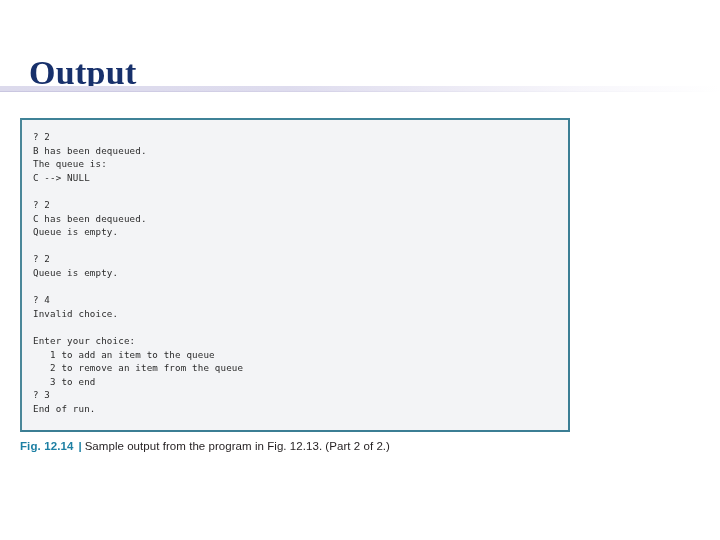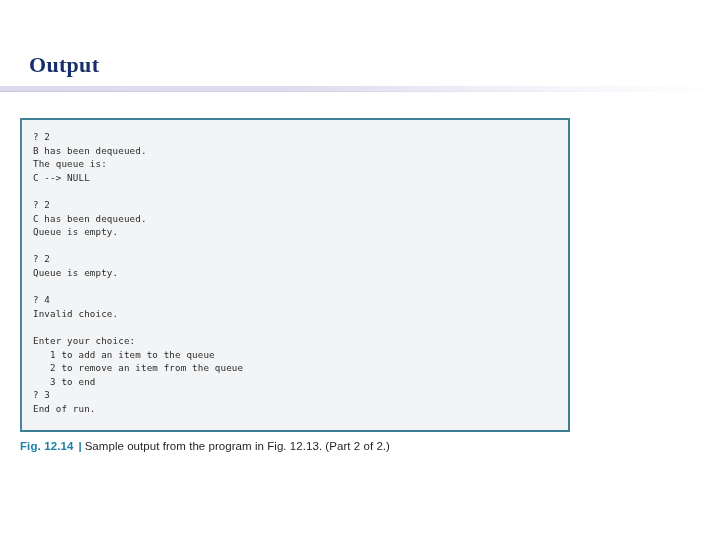--- a/index.html
+++ b/index.html
@@ -20,21 +20,21 @@
     inset: 0;
     background: #ffffff;
   }
 
   
   .slide-title {
     position: absolute;
     left: 29px;
     top: 29px;
     font-family: "Liberation Serif", serif;
-    font-size: 22px;
+    font-size: 34px;
     line-height: 42px;
     color: #17306b;
     letter-spacing: 0.3px;
     white-space: nowrap;
   }
 
   
   .title-divider {
     position: absolute;
     left: 0;

